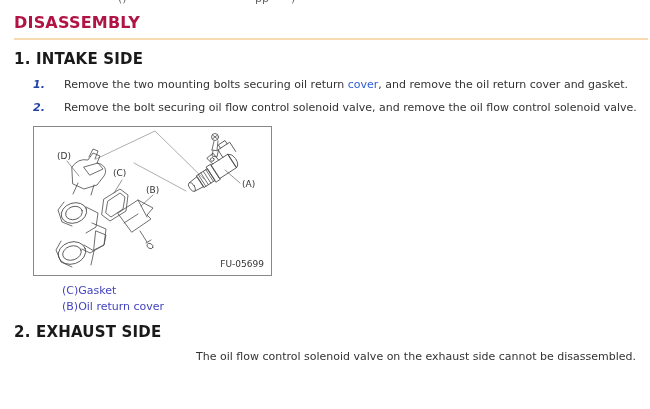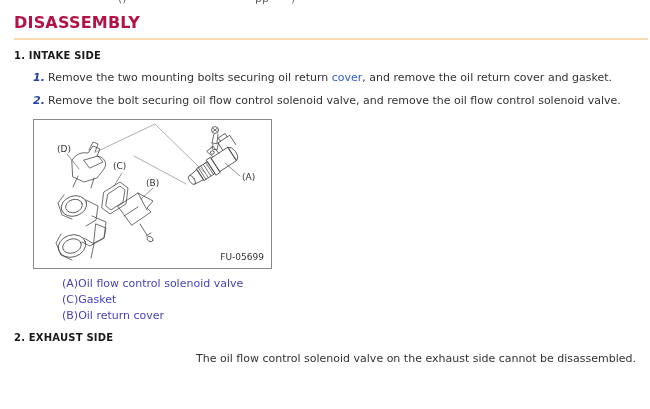--- a/index.html
+++ b/index.html
@@ -15,29 +15,29 @@
   .doc-title{
     margin:7px 0 0 14px;
     font-size:16px;font-weight:bold;letter-spacing:.2px;
     color:#b11345;
   }
   .title-rule{
     margin:6px 2px 0 14px;height:2px;background:#f8d9b0;border:0;
   }
   .section-heading{
     margin:10px 0 0 14px;
-    font-size:10px;font-weight:bold;color:#1a1a1a;letter-spacing:.2px;
+    font-size:15px;font-weight:bold;color:#1a1a1a;letter-spacing:.2px;
   }
   .steps{margin:2px 0 0 33px;}
   .step{margin-top:10px;display:flex;align-items:flex-start;}
   .step-num{
     font-weight:bold;font-style:italic;color:#2242a4;
     width:13px;flex:0 0 auto;
   }
-  .step-text{margin-left:2px;color:#333;}
+  .step-text{margin-left:18px;color:#333;}
   a.doclink{color:#2f5fd0;text-decoration:none;cursor:pointer;}
 
   .figure-box{
     margin:12px 0 0 33px;
     width:237px;height:148px;
     border:1px solid #888888;
     background:#ffffff;
     position:relative;
   }
   .figure-box svg{display:block;}
@@ -138,20 +138,19 @@
       <text x="23" y="32">(D)</text>
       <text x="79" y="49">(C)</text>
       <text x="112" y="66">(B)</text>
       <text x="208" y="60">(A)</text>
       <text x="230" y="140" text-anchor="end">FU-05699</text>
     </g>
   </svg>
 </div>
 
 <div class="part-labels">
-  <div class="part-label">(A)Oil flow control solenoid valve</div>
   <div class="part-label">(C)Gasket</div>
   <div class="part-label">(B)Oil return cover</div>
 </div>
 
 <div class="section-heading" style="margin-top:8px">2. EXHAUST SIDE</div>
 
 <div class="body-para">The oil flow control solenoid valve on the exhaust side cannot be disassembled.</div>
 
 </body></html>

